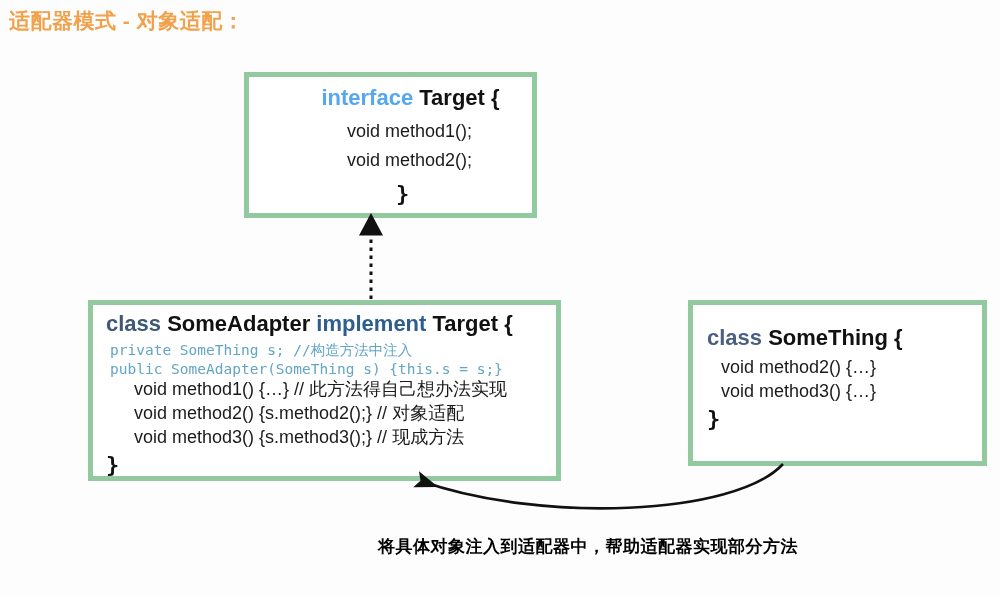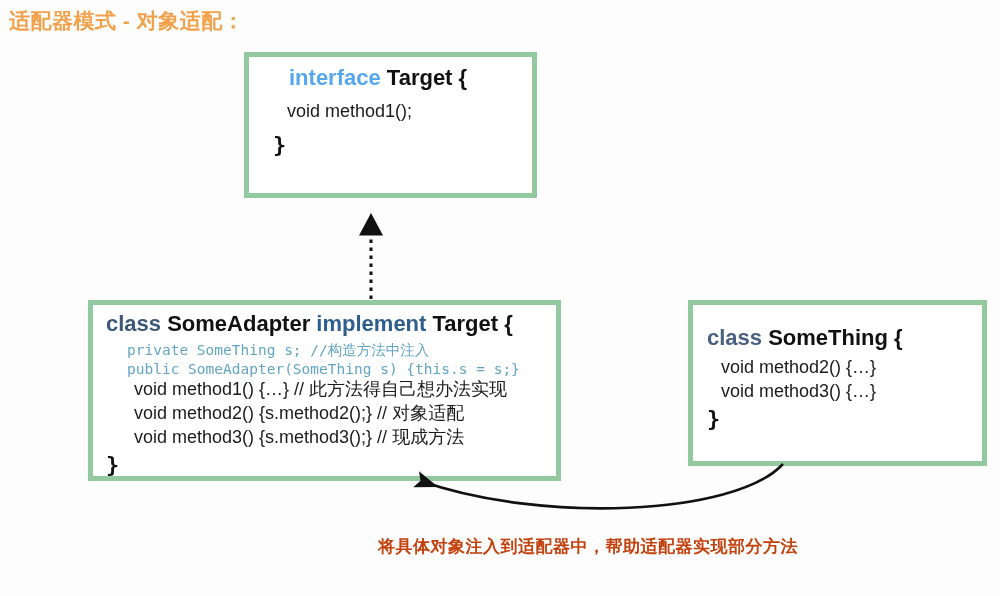--- a/index.html
+++ b/index.html
@@ -74,38 +74,39 @@
   .brace-close {
     font-family: "DejaVu Sans Mono", "Liberation Mono", monospace;
     font-size: 22px;
     font-weight: bold;
     color: #111111;
   }
 
   
   #box-target {
     left: 244px;
-    top: 52px;
+    top: 72px;
     width: 293px;
     height: 146px;
+    text-align: center;
   }
   #box-target .body { padding: 8px 0 0 24px; }
   #box-target .decl { margin-left: 16px; }
   #box-target .mono { margin-top: 11px; margin-left: 14px; }
   #box-target .brace-close { display:block; margin-top: 12px; margin-left: 0px; }
 
   #box-adapter {
     left: 88px;
     top: 300px;
     width: 473px;
     height: 181px;
   }
   #box-adapter .body { padding: 6px 16px 0 13px; }
   #box-adapter .decl { display:block; margin-bottom: 6px; }
-  #box-adapter .mono-small { display:block; margin-left: 21px; margin-bottom: 4px; }
+  #box-adapter .mono-small { display:block; margin-left: 4px; margin-bottom: 4px; }
   #box-adapter .mono { display:block; margin-left: 28px; margin-bottom: 6px; }
   #box-adapter .brace-close { display:block; margin-left: 0px; margin-top: 2px; }
 
   #box-something {
     left: 672px;
     top: 300px;
     width: 299px;
     height: 166px;
     margin-left: 16px;
   }
@@ -123,36 +124,37 @@
     pointer-events: none;
   }
 
   
   .caption {
     position: absolute;
     left: 378px;
     top: 535px;
     font-size: 17px;
     font-weight: bold;
-    color: #c2410c;
+    color: #000000;
     letter-spacing: 0.5px;
     white-space: nowrap;
   }
 </style>
 </head>
 <body>
 
 <div id="canvas">
 
   <div class="page-title">适配器模式 - 对象适配：</div>
 
   <div class="code-box" id="box-target">
     <div class="body">
       <div class="decl"><span class="kw-interface">interface</span> <span>Target {</span></div>
       <div class="mono code-line">void method1();</div>
+      <div class="mono code-line">void method2();</div>
       <span class="brace-close">}</span>
     </div>
   </div>
 
   <div class="code-box" id="box-adapter">
     <div class="body">
       <div class="decl"><span class="kw-class-adapter">class</span> <span>SomeAdapter</span> <span class="kw-implement">implement</span> <span>Target {</span></div>
       <div class="mono-small code-line">private SomeThing s; //构造方法中注入</div>
       <div class="mono-small code-line">public SomeAdapter(SomeThing s) {this.s = s;}</div>
       <div class="mono code-line">void method1() {…} // 此方法得自己想办法实现</div>

